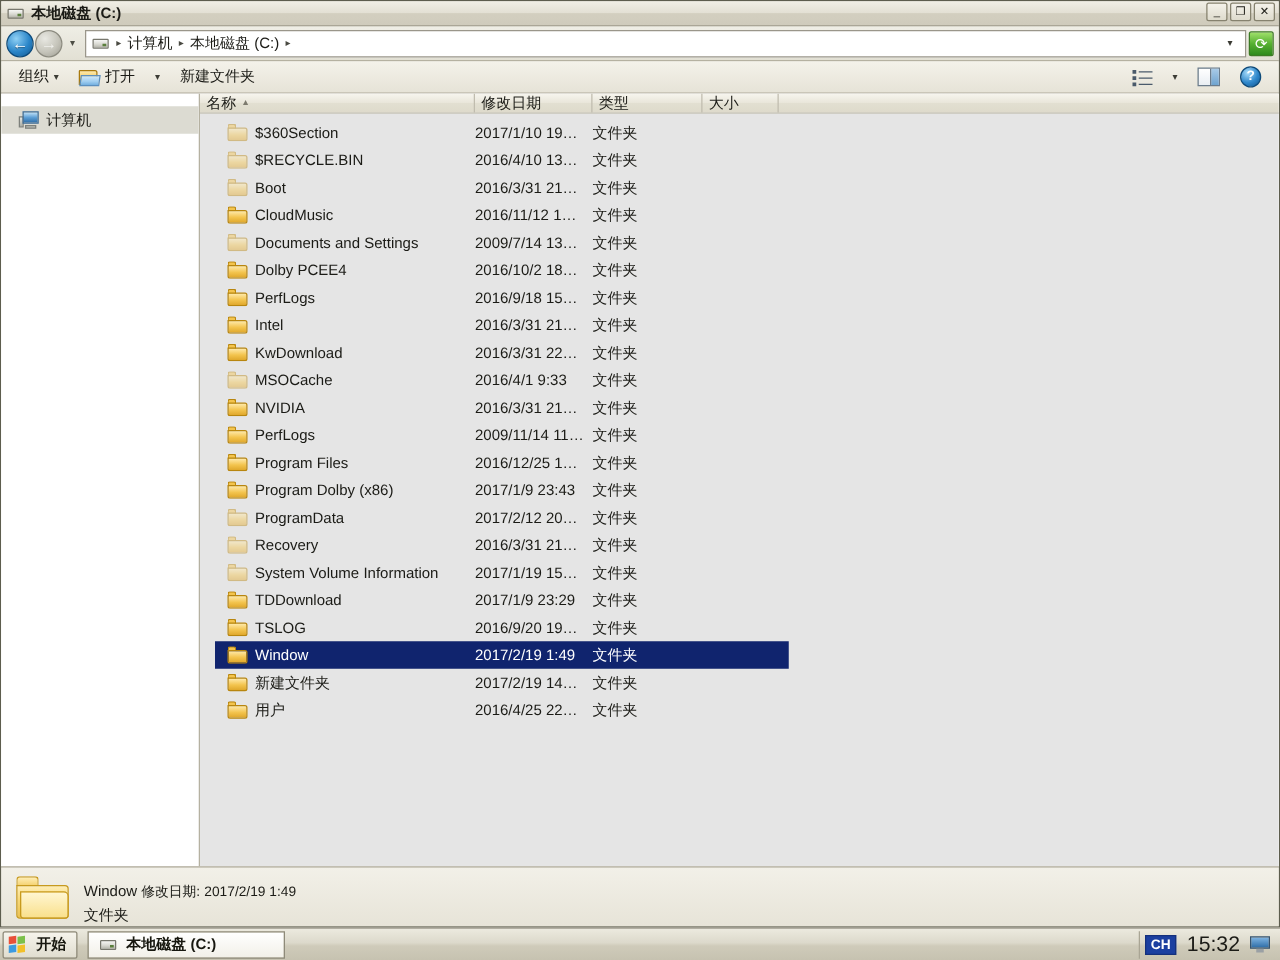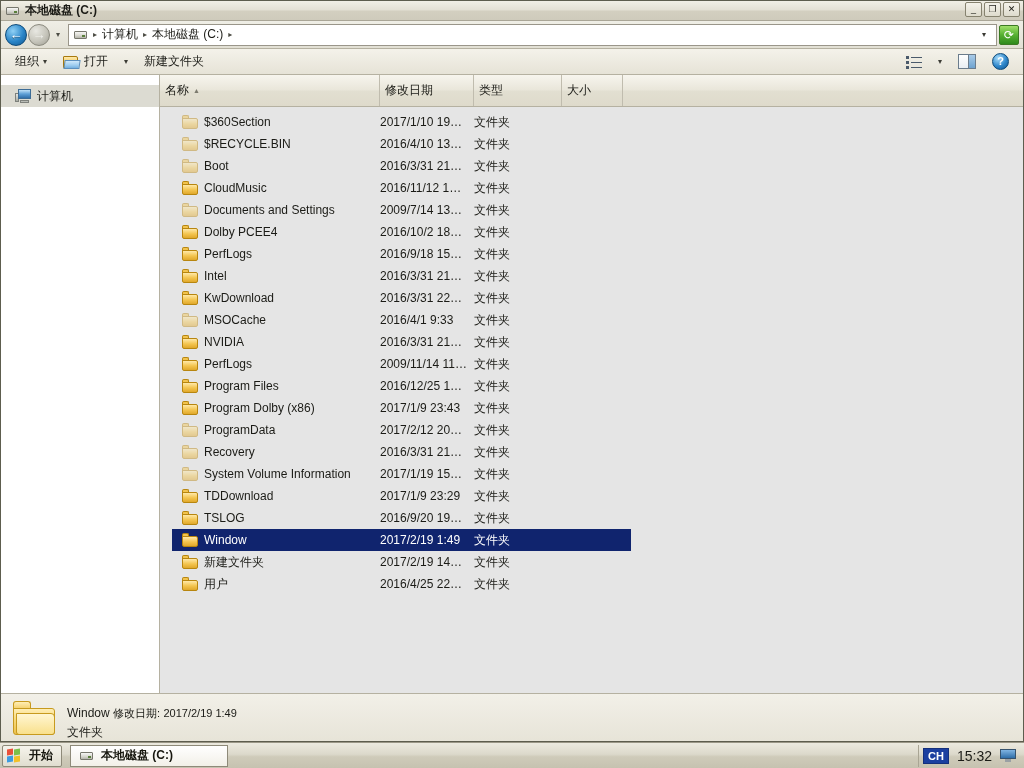--- a/index.html
+++ b/index.html
@@ -207,21 +207,21 @@
   .pc-glyph .tower {
     position: absolute; left: 0; bottom: 1px; width: 4px; height: 9px;
     background: linear-gradient(180deg, #e6e7e2, #a9aca4);
     border: 1px solid #7e817c;
   }
 
   
   #listpane { flex: 1; display: flex; flex-direction: column; min-width: 0; background: #ffffff; }
 
   #colheader {
-    height: 32px; flex: none;
+    height: 16px; flex: none;
     display: flex;
     background: linear-gradient(180deg, #f7f5ee 0%, #e9e6da 48%, #e2dfd1 52%, #dedacb 100%);
     border-bottom: 1px solid #b5b1a1;
   }
   .col {
     display: flex; align-items: center;
     font-size: 12px; color: #1b1b16;
     border-right: 1px solid #c0bcae;
     padding: 0 5px;
     position: relative; white-space: nowrap;
@@ -320,21 +320,21 @@
     margin-left: auto; height: 22px;
     display: flex; align-items: center; gap: 8px;
     padding: 0 6px 0 4px;
     border-left: 1px solid #a9a594;
   }
   #ime {
     background: #1b3fa0; color: #ffffff;
     font-size: 11px; font-weight: bold;
     padding: 1px 4px; border: 1px solid #14307c;
   }
-  #clock { font-size: 14px; color: #1b1b16; }
+  #clock { font-size: 17px; color: #1b1b16; }
   #tray-monitor { width: 16px; height: 13px; position: relative; }
   #tray-monitor .scr {
     position: absolute; left: 0; top: 0; width: 16px; height: 10px;
     background: linear-gradient(180deg, #7fb4e2 0%, #2f6ea8 100%);
     border: 1px solid #36536e;
   }
   #tray-monitor .st {
     position: absolute; left: 5px; bottom: 0; width: 6px; height: 3px;
     background: #9aa0a4;
   }

